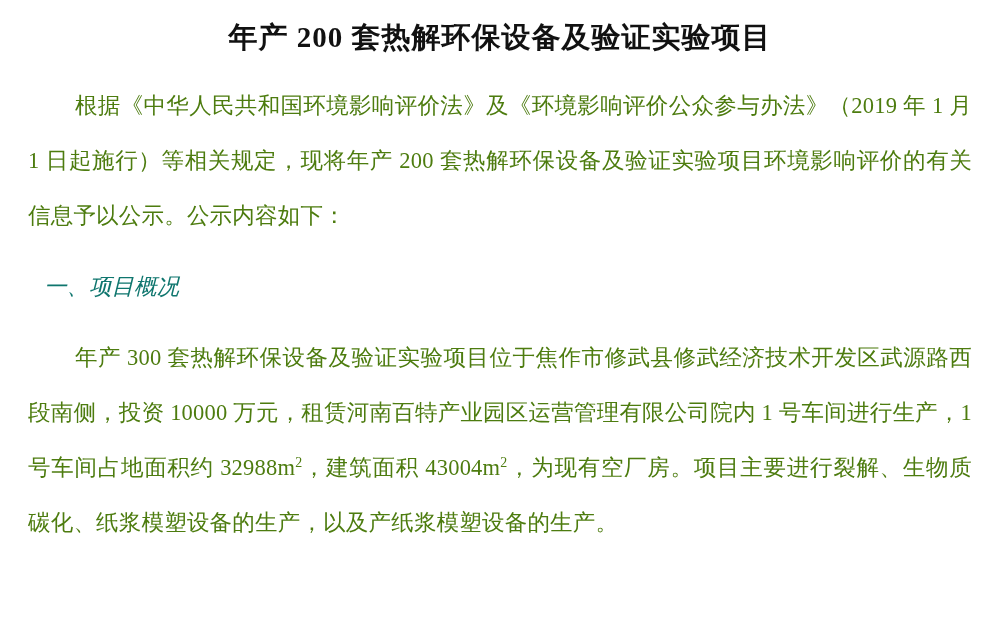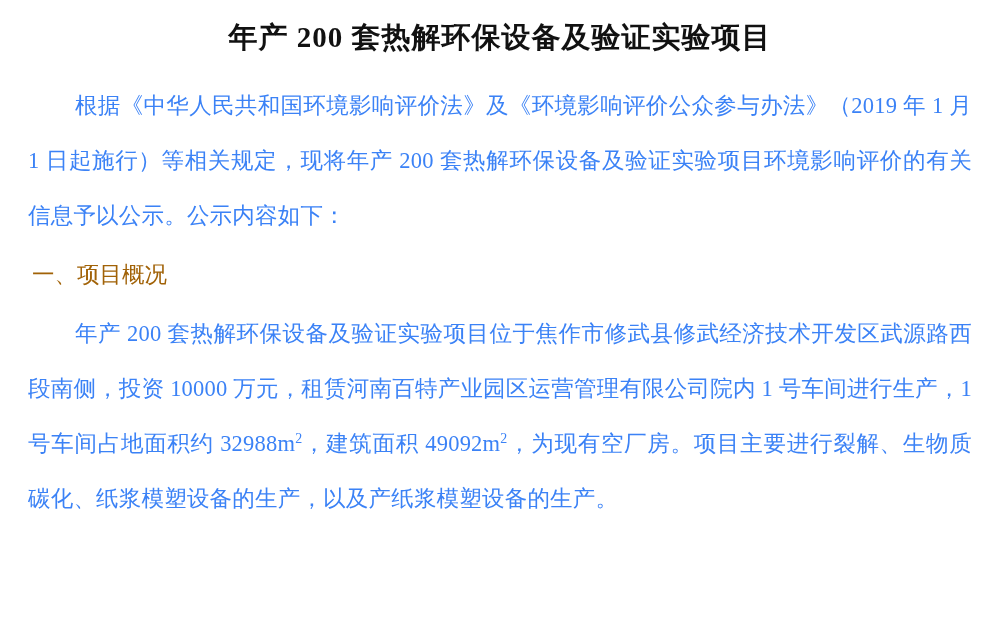--- a/index.html
+++ b/index.html
@@ -34,31 +34,32 @@
   }
   .body-block {
     margin-top: 16px;
   }
   p.para {
     font-size: 22.5px;
     line-height: 55px;
     margin: 0;
     text-align: justify;
     text-justify: inter-ideograph;
-    color: #3b82f6;
+    color: #4d7c0f;
     letter-spacing: 0.2px;
   }
   p.indent2 {
     text-indent: 47px;
   }
   .section-head {
     font-size: 22.5px;
     line-height: 55px;
-    margin: 4px;
-    color: #a16207;
+    margin: 16px;
+    color: #0f766e;
+    font-style: italic;
   }
   sup {
     font-size: 0.62em;
     vertical-align: super;
     line-height: 0;
   }
 </style>
 </head>
 <body>
 
@@ -70,17 +71,17 @@
 
   <div class="body-block">
 
     <p class="para indent2">
       <span>根据《中华人民共和国环境影响评价法》及《环境影响评价公众参与办法》</span><span>（2019 年 1 月 1 日起施行）等相关规定，现将年产 200 套热解环保设备及验证</span><span>实验项目环境影响评价的有关信息予以公示。公示内容如下：</span>
     </p>
 
     <p class="section-head">一、项目概况</p>
 
     <p class="para indent2">
-      <span>年产 200 套热解环保设备及验证实验项目位于焦作市修武县修武经济技术</span><span>开发区武源路西段南侧，投资 10000 万元，租赁河南百特产业园区运营管理有限</span><span>公司院内 1 号车间进行生产，1 号车间占地面积约 32988m</span><sup>2</sup><span>，建筑面积 49092m</span><sup>2</sup><span>，</span><span>为现有空厂房。项目主要进行裂解、生物质碳化、纸浆模塑设备的生产，以及产</span><span>纸浆模塑设备的生产。</span>
+      <span>年产 300 套热解环保设备及验证实验项目位于焦作市修武县修武经济技术</span><span>开发区武源路西段南侧，投资 10000 万元，租赁河南百特产业园区运营管理有限</span><span>公司院内 1 号车间进行生产，1 号车间占地面积约 32988m</span><sup>2</sup><span>，建筑面积 43004m</span><sup>2</sup><span>，</span><span>为现有空厂房。项目主要进行裂解、生物质碳化、纸浆模塑设备的生产，以及产</span><span>纸浆模塑设备的生产。</span>
     </p>
 
   </div>
 </div>
 
 </body></html>

